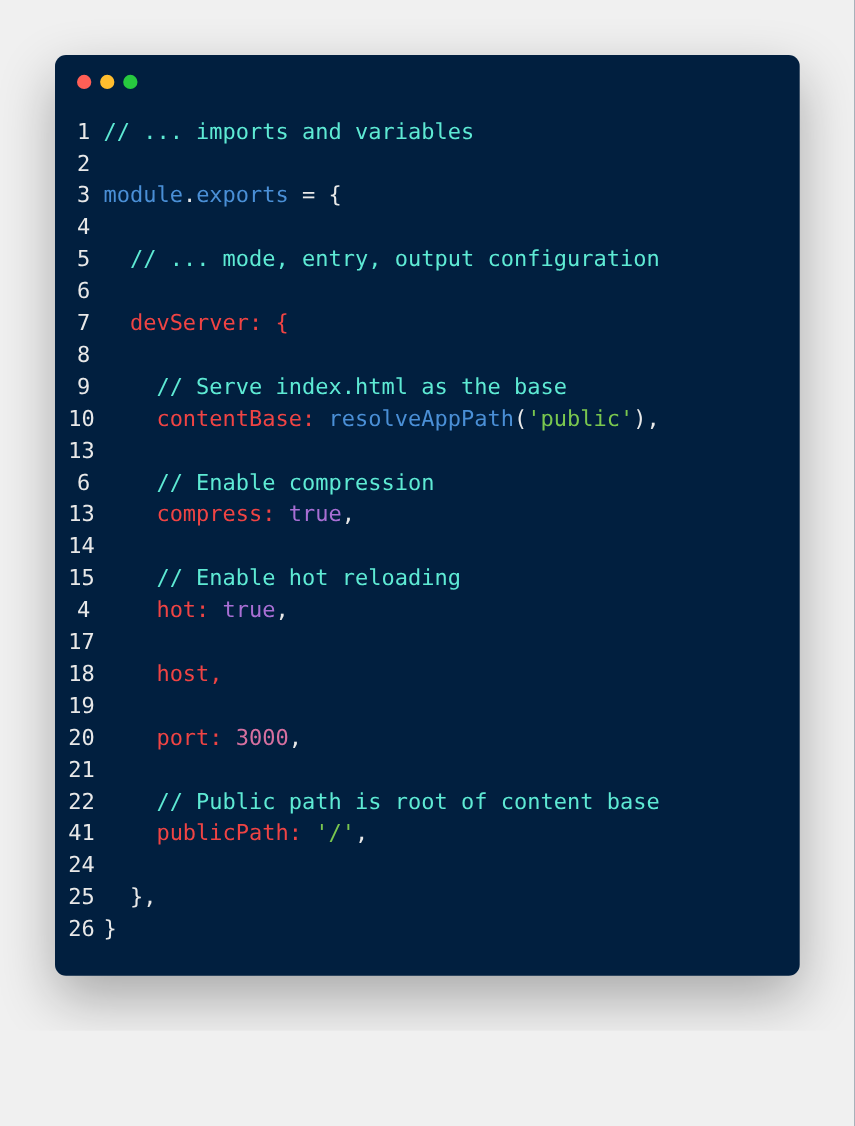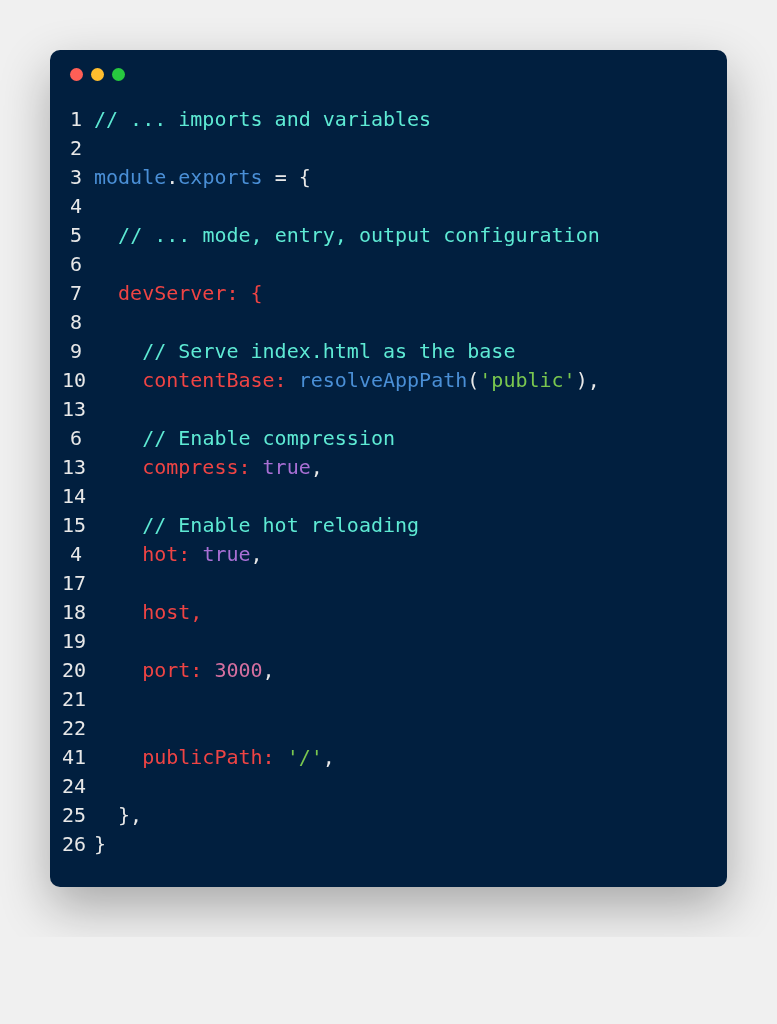--- a/index.html
+++ b/index.html
@@ -99,19 +99,19 @@
       <div class="code-line"><span class="line-number">6</span><span class="line-content"><span>    </span><span class="tk-comment">// Enable compression</span></span></div>
       <div class="code-line"><span class="line-number">13</span><span class="line-content"><span class="tk-property">    compress: </span><span class="tk-boolean">true</span><span class="tk-punct">,</span></span></div>
       <div class="code-line"><span class="line-number">14</span><span class="line-content"></span></div>
       <div class="code-line"><span class="line-number">15</span><span class="line-content"><span>    </span><span class="tk-comment">// Enable hot reloading</span></span></div>
       <div class="code-line"><span class="line-number">4</span><span class="line-content"><span class="tk-property">    hot: </span><span class="tk-boolean">true</span><span class="tk-punct">,</span></span></div>
       <div class="code-line"><span class="line-number">17</span><span class="line-content"></span></div>
       <div class="code-line"><span class="line-number">18</span><span class="line-content"><span class="tk-property">    host,</span></span></div>
       <div class="code-line"><span class="line-number">19</span><span class="line-content"></span></div>
       <div class="code-line"><span class="line-number">20</span><span class="line-content"><span class="tk-property">    port: </span><span class="tk-number">3000</span><span class="tk-punct">,</span></span></div>
       <div class="code-line"><span class="line-number">21</span><span class="line-content"></span></div>
-      <div class="code-line"><span class="line-number">22</span><span class="line-content"><span>    </span></span></div>
+      <div class="code-line"><span class="line-number">22</span><span class="line-content"><span>    </span><span class="tk-comment">// Public path is root of content base</span></span></div>
       <div class="code-line"><span class="line-number">41</span><span class="line-content"><span class="tk-property">    publicPath: </span><span class="tk-string">'/'</span><span class="tk-punct">,</span></span></div>
       <div class="code-line"><span class="line-number">24</span><span class="line-content"></span></div>
       <div class="code-line"><span class="line-number">25</span><span class="line-content"><span class="tk-punct">  },</span></span></div>
       <div class="code-line"><span class="line-number">26</span><span class="line-content"><span class="tk-punct">}</span></span></div>
     </div>
 </div>
 
 </body></html>

